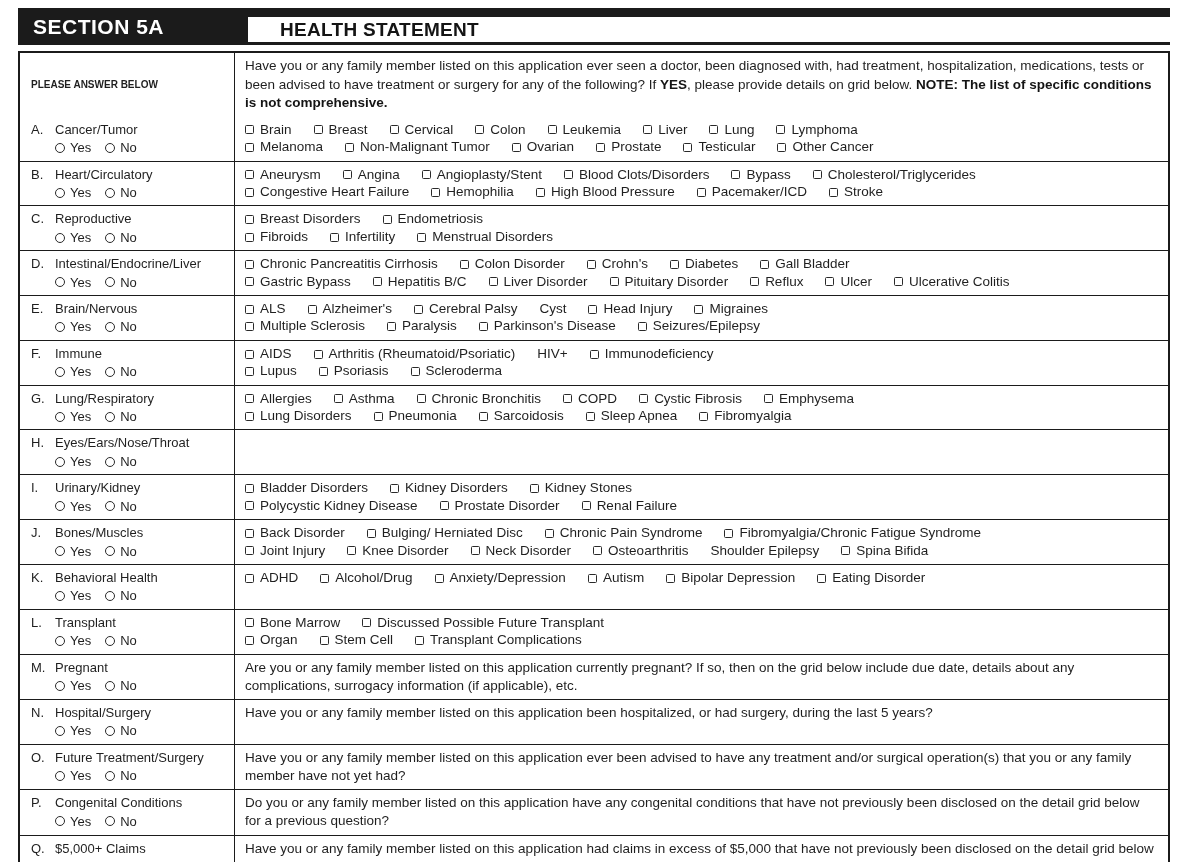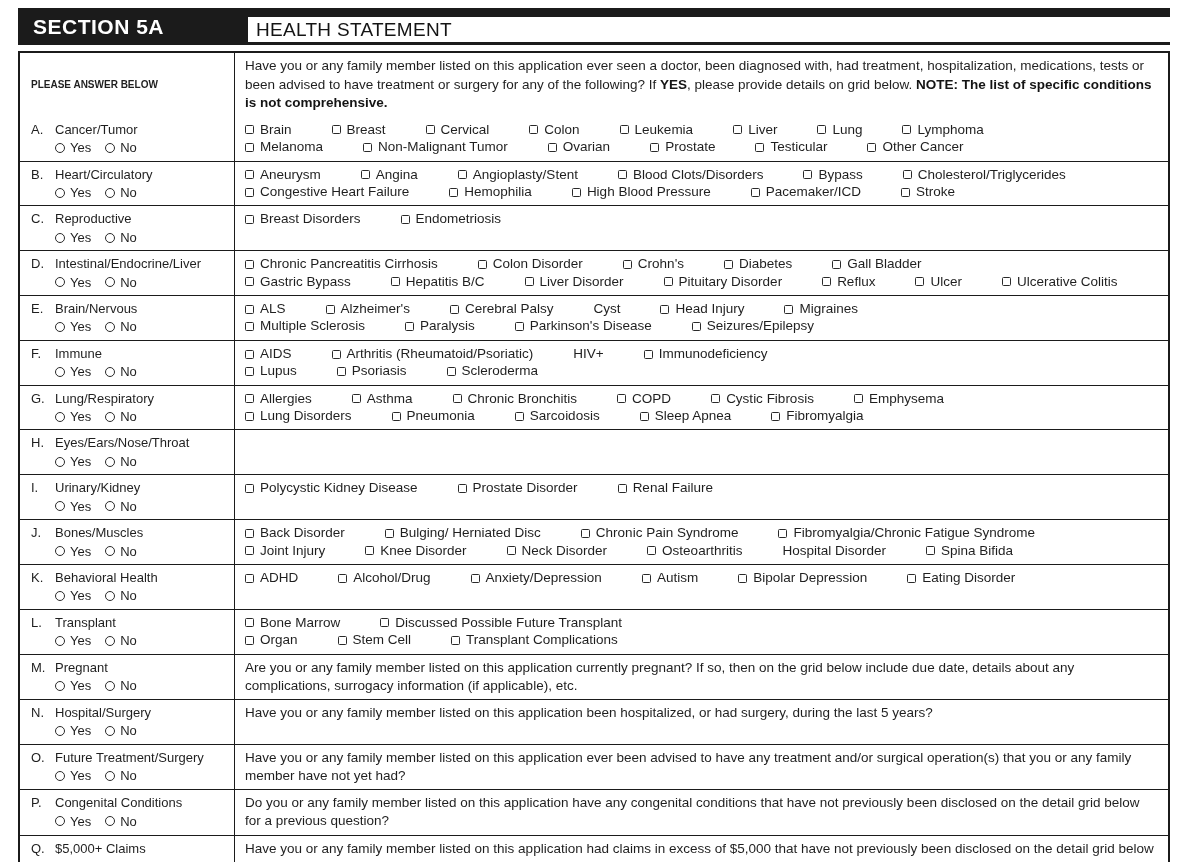--- a/index.html
+++ b/index.html
@@ -17,22 +17,22 @@
   .header-bar { position: absolute; top: 0; left: 0; right: 0; height: 9px; background: #1b1b1b; }
   .section-box {
     position: absolute; top: 0; left: 0; width: 230px; height: 37px;
     background: #1b1b1b; color: #ffffff;
     display: flex; align-items: center; padding-left: 15px;
     font-size: 21px; font-weight: bold; letter-spacing: 0.5px;
   }
   .title-box {
     position: absolute; left: 230px; right: 0; top: 9px; height: 28px;
     background: #ffffff; border-bottom: 3px solid #1b1b1b;
-    display: flex; align-items: center; padding-left: 8px;
-    font-size: 19px; font-weight: normal; letter-spacing: 0.3px; color: #141414;
+    display: flex; align-items: center; padding-left: 32px;
+    font-size: 19px; font-weight: bold; letter-spacing: 0.3px; color: #141414;
   }
 
   
   .htable { border: 2px solid #1b1b1b; background: #fff; }
   .hrow { display: flex; align-items: stretch; }
   .hrow + .hrow { border-top: 1.5px solid #1b1b1b; }
   .cl {
     width: 215px; flex: none;
     border-right: 1.5px solid #1b1b1b;
     padding: 4px 6px 4px 11px;
@@ -48,21 +48,21 @@
   
   .letter { display: inline-block; width: 24px; }
   .yesno { display: flex; gap: 14px; margin-left: 24px; margin-top: 1px; align-items: center; }
   .opt { display: inline-flex; align-items: center; gap: 5px; cursor: pointer; }
   .radio {
     width: 10px; height: 10px; border: 1.6px solid #2a2a2a; border-radius: 50%;
     display: inline-block; background: #fff; flex: none;
   }
 
   
-  .chkline { display: flex; column-gap: 40px; white-space: nowrap; }
+  .chkline { display: flex; column-gap: 22px; white-space: nowrap; }
   .item { display: inline-flex; align-items: center; gap: 6px; }
   .cb {
     width: 9px; height: 9px; border: 1.6px solid #2a2a2a; border-radius: 1.5px;
     display: inline-block; background: #fff; flex: none; margin-top: 1px;
   }
   .qtext { line-height: 18.2px; }
 </style>
 </head>
 <body>
 
@@ -241,20 +241,34 @@
             <div class="chkline">
               <span class="item">
                 <span class="cb"></span>
                 <span>Breast Disorders</span>
               </span>
               <span class="item">
                 <span class="cb"></span>
                 <span>Endometriosis</span>
               </span>
             </div>
+            <div class="chkline">
+              <span class="item">
+                <span class="cb"></span>
+                <span>Fibroids</span>
+              </span>
+              <span class="item">
+                <span class="cb"></span>
+                <span>Infertility</span>
+              </span>
+              <span class="item">
+                <span class="cb"></span>
+                <span>Menstrual Disorders</span>
+              </span>
+            </div>
           </div>
         </div>
         <div class="hrow">
           <div class="cl">
             <div><span class="letter">D.</span><span>Intestinal/Endocrine/Liver</span></div>
             <div class="yesno">
               <span class="opt">
                 <span class="radio"></span>
                 <span>Yes</span>
               </span>
@@ -520,20 +534,34 @@
               <span class="opt">
                 <span class="radio"></span>
                 <span>No</span>
               </span>
             </div>
           </div>
           <div class="cr">
             <div class="chkline">
               <span class="item">
                 <span class="cb"></span>
+                <span>Bladder Disorders</span>
+              </span>
+              <span class="item">
+                <span class="cb"></span>
+                <span>Kidney Disorders</span>
+              </span>
+              <span class="item">
+                <span class="cb"></span>
+                <span>Kidney Stones</span>
+              </span>
+            </div>
+            <div class="chkline">
+              <span class="item">
+                <span class="cb"></span>
                 <span>Polycystic Kidney Disease</span>
               </span>
               <span class="item">
                 <span class="cb"></span>
                 <span>Prostate Disorder</span>
               </span>
               <span class="item">
                 <span class="cb"></span>
                 <span>Renal Failure</span>
               </span>
@@ -584,21 +612,21 @@
               </span>
               <span class="item">
                 <span class="cb"></span>
                 <span>Neck Disorder</span>
               </span>
               <span class="item">
                 <span class="cb"></span>
                 <span>Osteoarthritis</span>
               </span>
               <span class="item">
-                <span>Hospital Disorder</span>
+                <span>Shoulder Epilepsy</span>
               </span>
               <span class="item">
                 <span class="cb"></span>
                 <span>Spina Bifida</span>
               </span>
             </div>
           </div>
         </div>
         <div class="hrow">
           <div class="cl">

